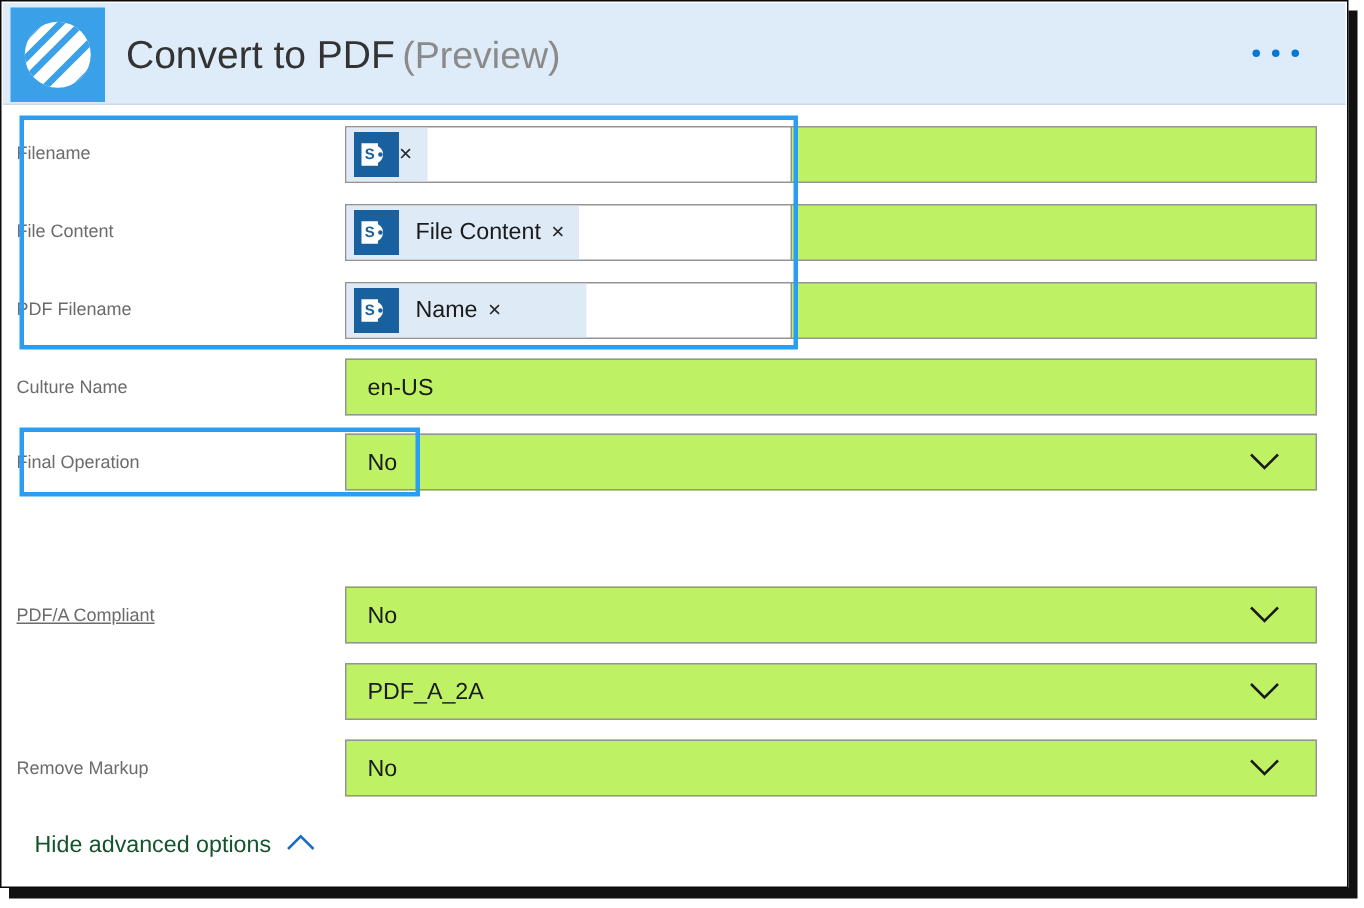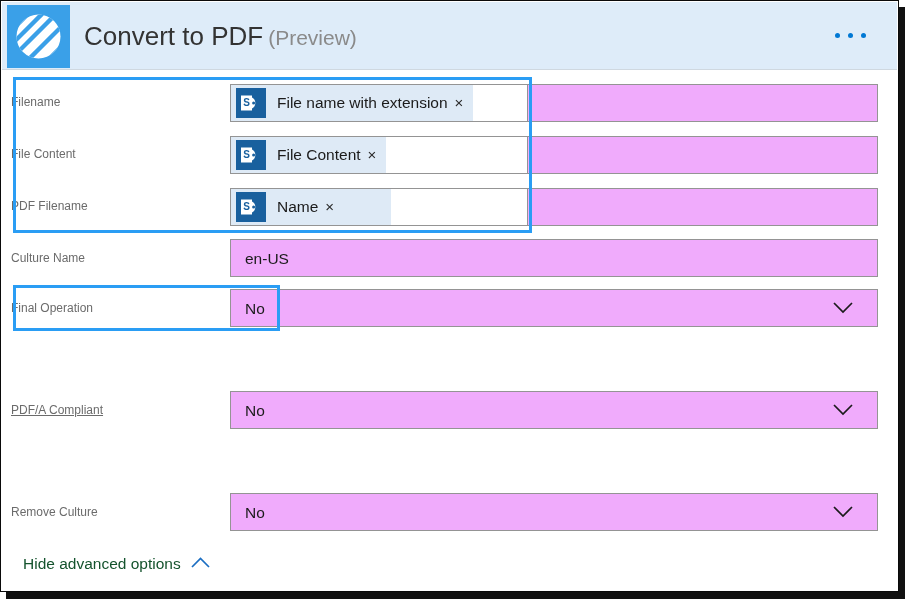--- a/index.html
+++ b/index.html
@@ -61,21 +61,21 @@
     white-space: nowrap;
     font-size: 21px;
     line-height: 26px;
   }
   .title-main {
     color: #333333;
     font-size: 26px;
   }
   .title-sub {
     color: #8a8a8a;
-    font-size: 21px;
+    font-size: 25px;
     margin-left: 5px;
   }
 
   .ellipsis-btn {
     position: absolute;
     right: 22px;
     top: 26px;
     width: 40px;
     height: 16px;
     cursor: pointer;
@@ -109,21 +109,21 @@
     font-size: 12px;
     line-height: 20px;
     white-space: pre-line;
   }
   .field {
     position: absolute;
     left: 228px;
     width: 648px;
     height: 38px;
     border: 1px solid #949494;
-    background: #f0abfc;
+    background: #bef264;
     box-sizing: border-box;
   }
   .field-text {
     position: absolute;
     left: 14px;
     top: 9px;
     font-size: 15.5px;
     color: #1b1b1b;
     line-height: 20px;
   }
@@ -262,21 +262,20 @@
         <div class="chip">
           <span class="chip-icon">
             <svg width="30" height="30" viewBox="0 0 30 30">
               <rect width="30" height="30" fill="#19609e"></rect>
               <rect x="5" y="7.5" width="11" height="15" fill="#ffffff"></rect>
               <text x="10.5" y="18.2" font-family="Liberation Sans, sans-serif" font-size="10" font-weight="bold" fill="#19609e" text-anchor="middle">S</text>
               <path d="M16 9.5 a6.2 6.2 0 0 1 0 11 z" fill="#ffffff"></path>
               <circle cx="17.6" cy="15" r="1.5" fill="#19609e"></circle>
             </svg>
           </span>
-          <span class="chip-text">File name with extension</span>
           <span class="chip-x">×</span>
         </div>
       </div>
 
       <div class="label" style="top:74px;">File Content</div>
       <div class="field" style="top:66px;"></div>
       <div class="tokenfield" style="top:66px; left:228px; width:298px;">
         <div class="chip">
           <span class="chip-icon">
             <svg width="30" height="30" viewBox="0 0 30 30">
@@ -330,22 +329,30 @@
       <div class="label" style="top:330px;text-decoration:underline;">PDF/A Compliant</div>
       <div class="field" style="top:321px;">
         <span class="field-text">No</span>
         <span class="chev">
           <svg width="20" height="12" viewBox="0 0 20 12">
               <polyline points="1,1 10,10 19,1" fill="none" stroke="#1b1b1b" stroke-width="1.7"></polyline>
             </svg>
         </span>
       </div>
 
-
-      <div class="label" style="top:432px;">Remove Culture</div>
+      <div class="field" style="top:372px;">
+        <span class="field-text">PDF_A_2A</span>
+        <span class="chev">
+          <svg width="20" height="12" viewBox="0 0 20 12">
+              <polyline points="1,1 10,10 19,1" fill="none" stroke="#1b1b1b" stroke-width="1.7"></polyline>
+            </svg>
+        </span>
+      </div>
+
+      <div class="label" style="top:432px;">Remove Markup</div>
       <div class="field" style="top:423px;">
         <span class="field-text">No</span>
         <span class="chev">
           <svg width="20" height="12" viewBox="0 0 20 12">
               <polyline points="1,1 10,10 19,1" fill="none" stroke="#1b1b1b" stroke-width="1.7"></polyline>
             </svg>
         </span>
       </div>
 
       <div class="adv-link" style="top:483px;">

